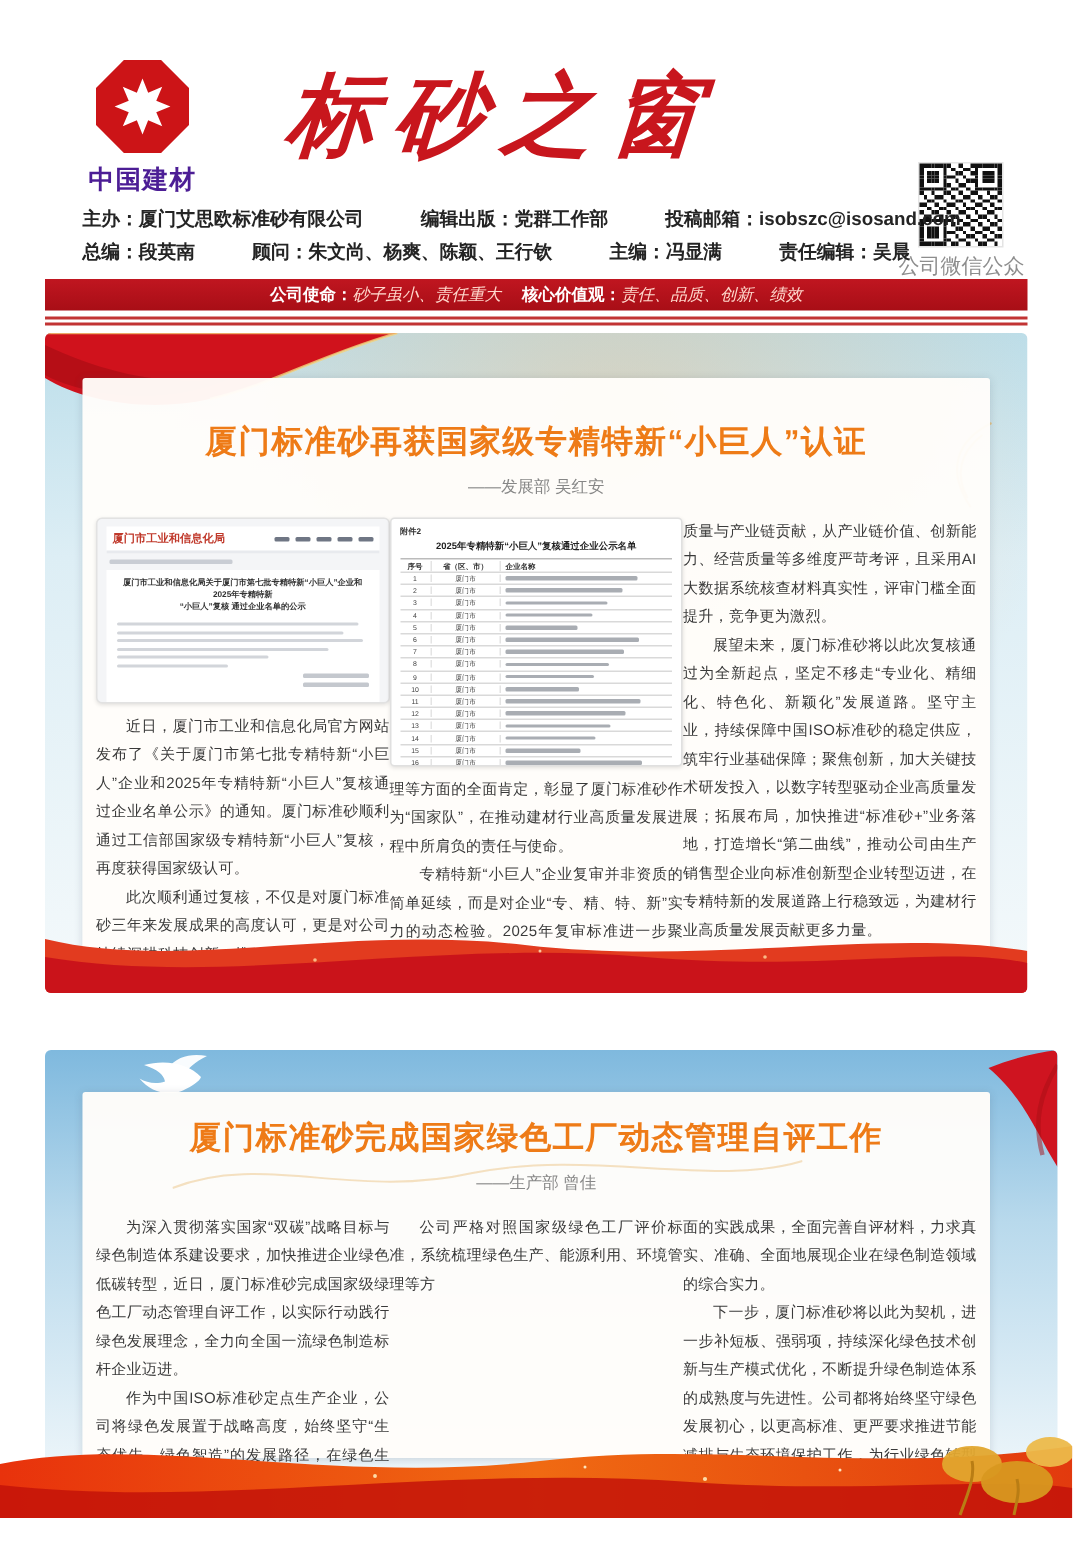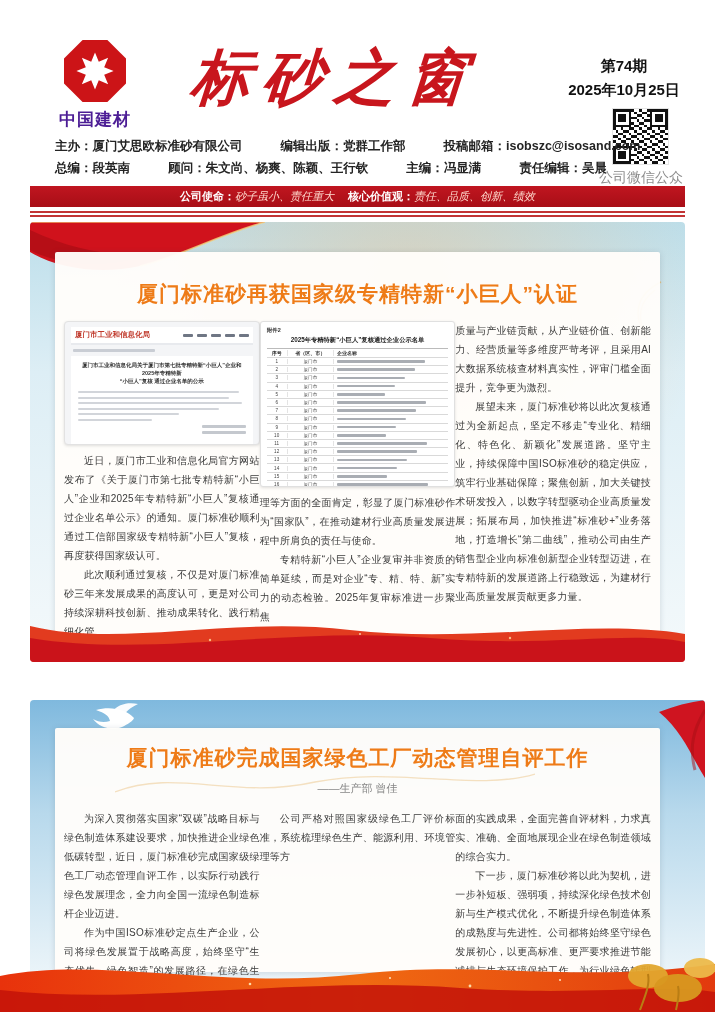--- a/index.html
+++ b/index.html
@@ -122,24 +122,20 @@
 
   <div class="logo">
     <div class="octagon">
         <div class="star"></div>
       </div>
     <div class="logo-text">中国建材</div>
   </div>
 
   <h1 class="paper-title">标砂之窗</h1>
 
-  <div class="issue">
-    <div>第74期</div>
-    <div>2025年10月25日</div>
-  </div>
 
   <div class="qr">
       <i class="d"></i>
       <i class="d"></i>
       <i class="d"></i>
       <i class="d"></i>
       <i class="d"></i>
       <i class="d"></i>
       <i class="d"></i>
       <i class="d"></i>
@@ -603,20 +599,21 @@
       <path d="M0,0 L235,0 C185,14 152,34 110,44 C70,53 26,46 0,30 Z" fill="#d0121c"></path>
       <path d="M0,8 C42,28 84,36 124,30 C84,48 30,44 0,28 Z" fill="#a80d14" opacity=".65"></path>
       <path d="M0,0 L235,0 C185,14 152,34 110,44" stroke="#f3d27c" stroke-width="1.6" fill="none" opacity=".8"></path>
     </svg>
     <svg class="gold-swirl" style="right:18px;top:58px;" width="70" height="60" viewBox="0 0 70 60">
       <path d="M64,2 C40,14 34,34 50,58 M58,10 C42,22 40,38 48,52" stroke="#e8b25c" stroke-width="1.4" fill="none" opacity=".7"></path>
     </svg>
 
     <div class="panel">
       <h2 class="art-title">厦门标准砂再获国家级专精特新“小巨人”认证</h2>
+      <div class="byline">——发展部 吴红安</div>
 
       <div class="cols">
 
         <div class="col">
           <div class="gov-shot">
             <div class="gov-head">
               <span class="gov-site">厦门市工业和信息化局</span>
               <span class="gov-nav">
                 <i class="bar"></i>
                   <i class="bar"></i>

